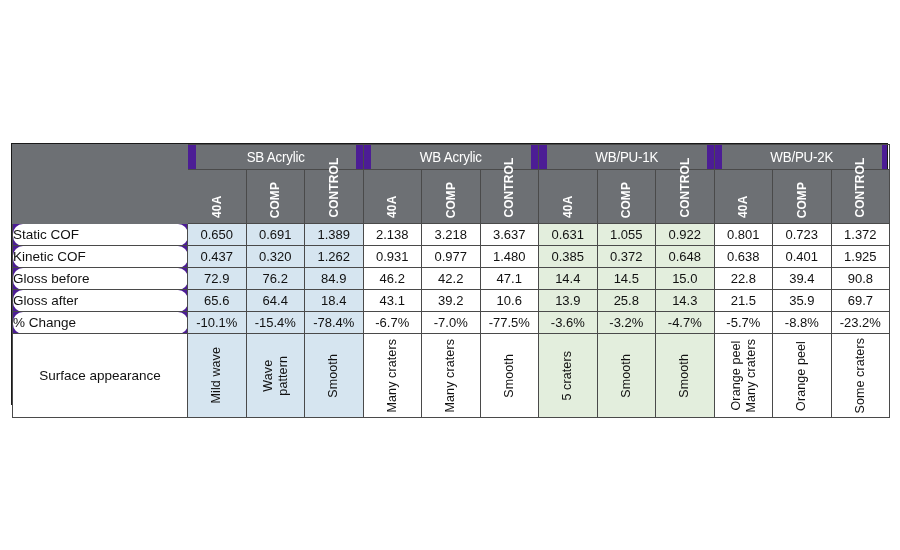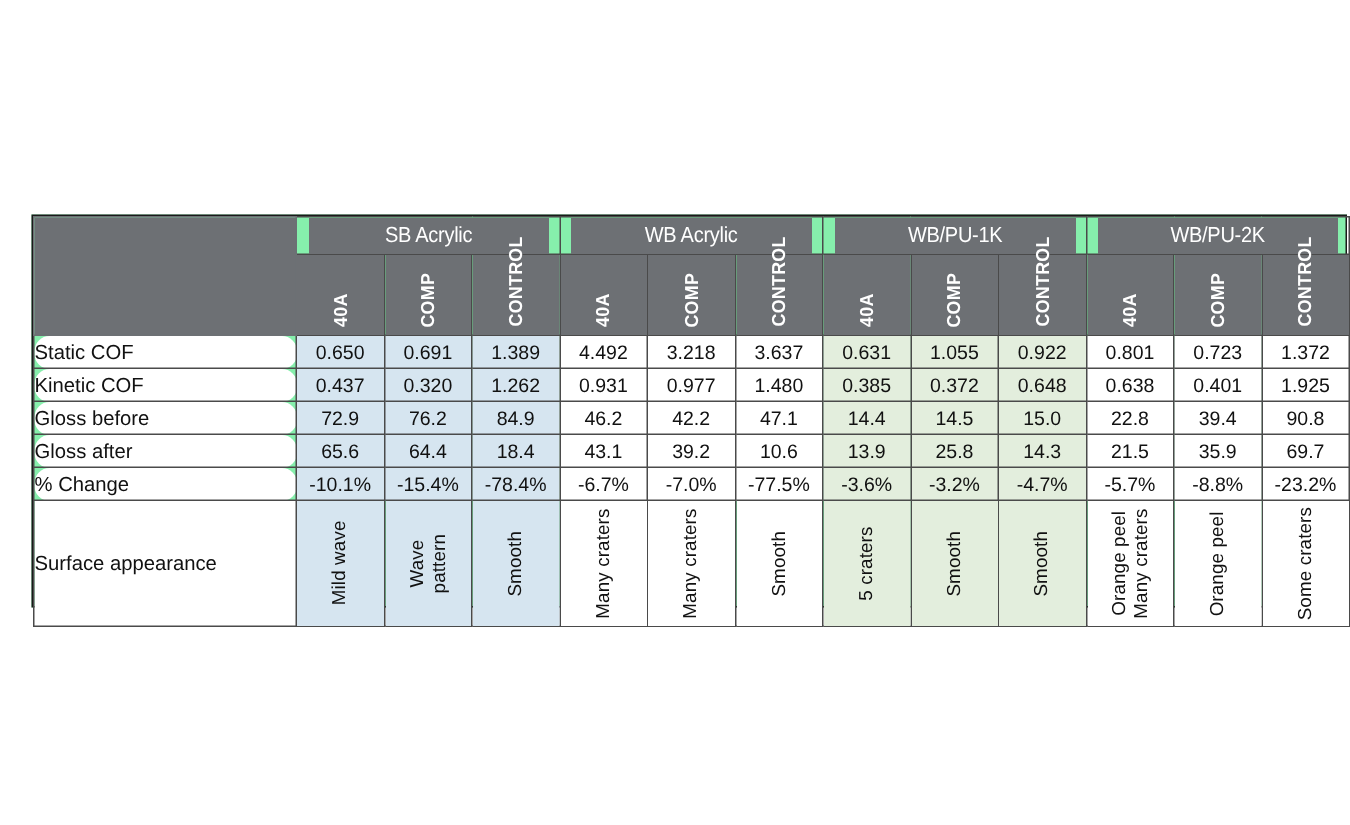--- a/index.html
+++ b/index.html
@@ -10,27 +10,27 @@
     height: 550px;
     overflow: hidden;
   }
   body {
     font-family: "Liberation Sans", sans-serif;
     -webkit-font-smoothing: antialiased;
   }
 
   #table-wrap {
     position: absolute;
-    left: 21px;
+    left: 11px;
     top: 143px;
     width: 877px;
     height: 262px;
     box-sizing: border-box;
     border: 1.5px solid #1a1a1a;
-    background: #86efac;
+    background: #4c1d95;
   }
 
   table.data-table {
     border-collapse: collapse;
     table-layout: fixed;
     width: 100%;
     height: 100%;
   }
 
   table.data-table td,
@@ -103,21 +103,21 @@
     font-size: 13px;
     color: #111111;
     height: 21px;
   }
   .bg-blue { background: #d6e5f0; }
   .bg-green { background: #e3eedd; }
   .bg-white { background: #ffffff; }
 
   
   .surf-label {
-    text-align: left;
+    text-align: center;
     padding-left: 7px;
     font-size: 13.5px;
     color: #111111;
     height: 83px;
     background: #ffffff;
   }
   .surf-cell {
     height: 83px;
     position: relative;
     padding: 0;
@@ -235,21 +235,21 @@
         </th>
       </tr>
     </thead>
     <tbody>
 
       <tr>
         <td class="row-label">Static COF</td>
         <td class="val bg-blue">0.650</td>
         <td class="val bg-blue">0.691</td>
         <td class="val bg-blue">1.389</td>
-        <td class="val bg-white">4.492</td>
+        <td class="val bg-white">2.138</td>
         <td class="val bg-white">3.218</td>
         <td class="val bg-white">3.637</td>
         <td class="val bg-green">0.631</td>
         <td class="val bg-green">1.055</td>
         <td class="val bg-green">0.922</td>
         <td class="val bg-white">0.801</td>
         <td class="val bg-white">0.723</td>
         <td class="val bg-white">1.372</td>
       </tr>
 

